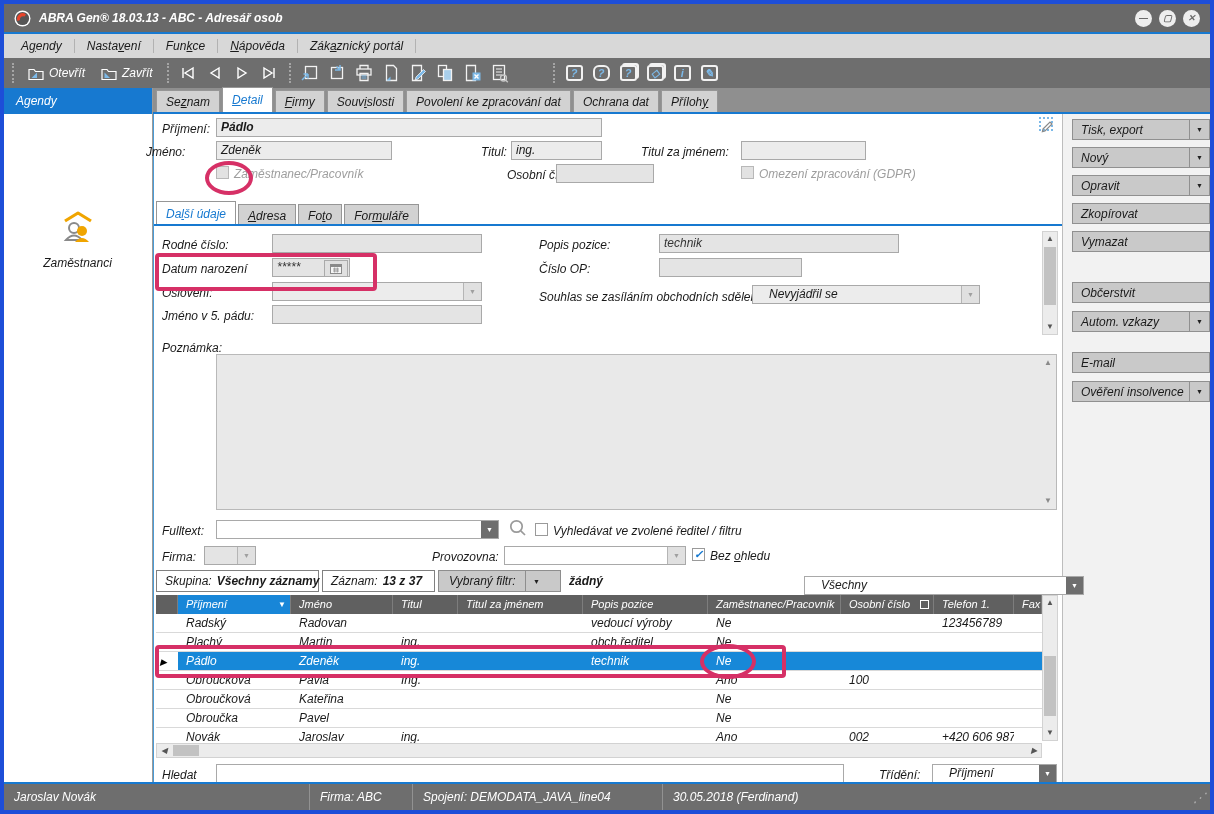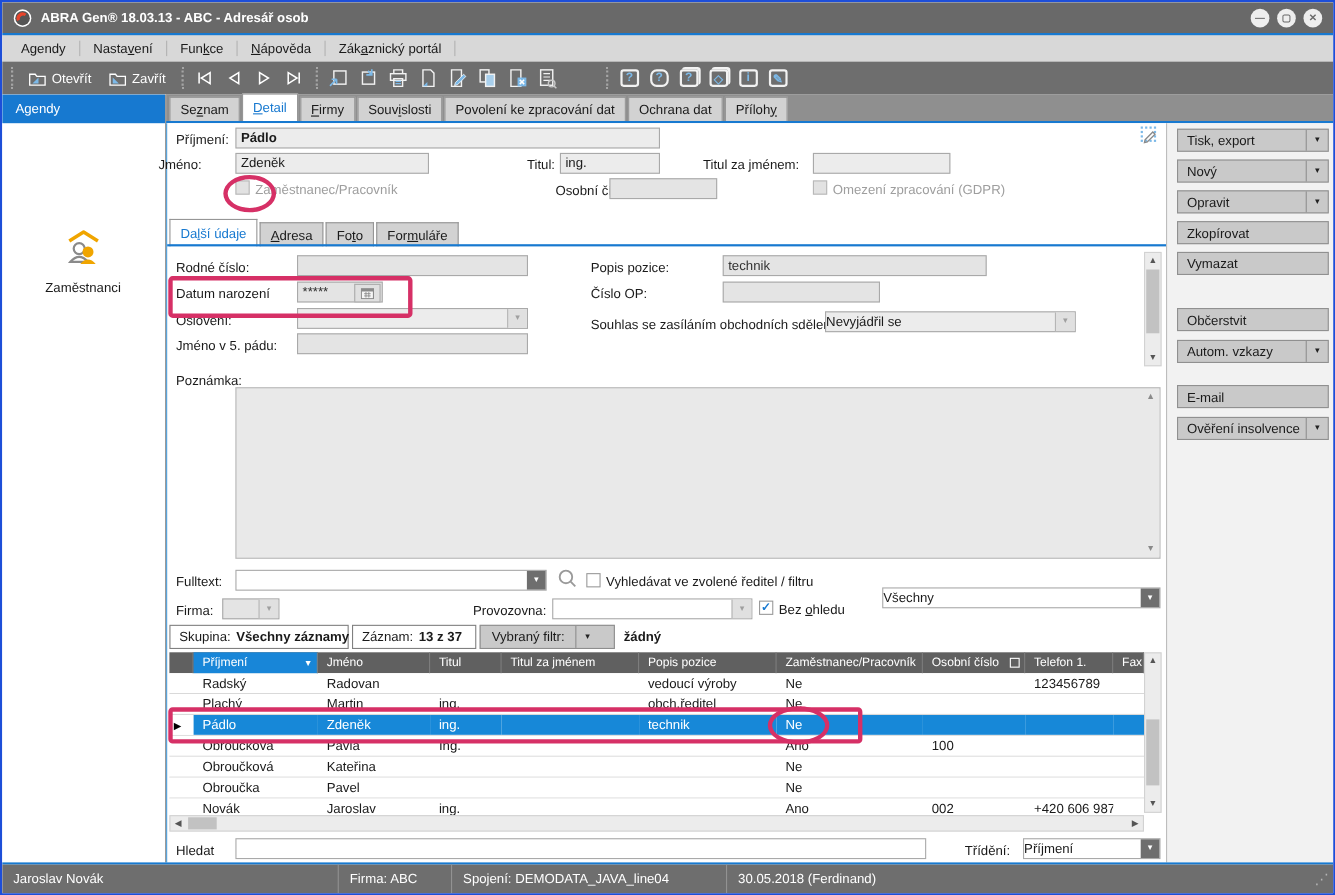--- a/index.html
+++ b/index.html
@@ -1,17 +1,17 @@
 <!DOCTYPE html>
 <html><head>
 <meta charset="utf-8">
 <style>
   html,body{margin:0;padding:0;background:#8a8a8a;}
-  #win{position:relative;width:1214px;height:814px;background:#fff;border:2px solid #1d4ed8;
-       box-sizing:border-box;overflow:hidden;font-family:"Liberation Sans",sans-serif;font-size:12px;color:#1a1a1a;}
+  #win{position:relative;width:1214px;height:814px;background:#fff;border:4px solid #1d4ed8;
+       box-sizing:border-box;overflow:hidden;font-family:"Liberation Sans",sans-serif;font-size:12px;color:#1a1a1a;font-style:italic;}
   .abs{position:absolute;}
   
   .titlebar{left:0;top:0;right:0;height:28px;background:#696969;display:flex;align-items:center;gap:8px;
             padding:0 10px;color:#fff;font-weight:bold;box-sizing:border-box;position:absolute;}
   .winbtns{margin-left:auto;display:flex;gap:7px;}
   .wbtn{width:17px;height:17px;border-radius:50%;background:#eee;color:#6a6a6a;display:flex;
         align-items:center;justify-content:center;font-size:9px;font-weight:bold;cursor:default;}
   
   .menubar{left:0;top:28px;right:0;height:26px;background:#d8d8d8;border-top:2px solid #1779d0;
            display:flex;align-items:stretch;padding-left:6px;box-sizing:border-box;position:absolute;}
@@ -43,21 +43,21 @@
   .centerpanel{left:149px;top:110px;width:909px;bottom:28px;background:#fff;border-left:1px solid #4a9bd6;position:absolute;}
   .rightpanel{left:1058px;top:110px;right:0;bottom:28px;background:#f2f2f2;border-left:1px solid #bdbdbd;position:absolute;}
   
   .lbl{position:absolute;height:16px;line-height:16px;white-space:nowrap;}
   .lbl.dim{color:#9e9e9e;}
   .fld{position:absolute;background:#ececec;border:1px solid #a9a9a9;height:19px;line-height:17px;
        padding:0 4px;box-sizing:border-box;white-space:nowrap;overflow:hidden;}
   .fld.white{background:#fff;}
   .fld.dis{background:#e4e4e4;color:#8a8a8a;}
   .combo{position:absolute;background:#ececec;border:1px solid #a9a9a9;height:19px;box-sizing:border-box;display:flex;}
-  .combo .val{flex:1;padding:0 0;line-height:17px;white-space:nowrap;overflow:hidden;}
+  .combo .val{flex:1;padding:0 16px;line-height:17px;white-space:nowrap;overflow:hidden;}
   .combo .dd{width:17px;background:#6e6e6e;color:#fff;display:flex;align-items:center;justify-content:center;}
   .combo .dd::after{content:"▼";font-size:7px;}
   .combo.pale .dd{background:#e0e0e0;color:#9f9f9f;border-left:1px solid #b5b5b5;}
   .combo.pale .dd::after{color:#9f9f9f;}
   .combo.white{background:#fff;}
   .cb{position:absolute;width:13px;height:13px;border:1px solid #9a9a9a;background:#fff;box-sizing:border-box;
       font-size:11px;line-height:11px;text-align:center;color:#1779d0;font-weight:bold;}
   .cb.dis{background:#e2e2e2;border-color:#b8b8b8;}
   
   .subtabs{position:absolute;left:152px;top:196px;display:flex;align-items:flex-end;height:26px;}
@@ -451,21 +451,21 @@
       <span class="val"></span>
       <span class="dd"></span>
     </span>
   <span class="lbl" style="left:428px;top:545px">Provozovna:</span>
   <span class="combo pale" style="left:500px;top:542px;width:182px;background:#fff">
       <span class="val"></span>
       <span class="dd"></span>
     </span>
   <span class="cb" style="left:688px;top:544px">✓</span>
   <span class="lbl" style="left:706px;top:544px"><span>Bez </span><span class="accel">o</span><span>hledu</span></span>
-  <span class="combo white" style="left:800px;top:532px;width:253px">
+  <span class="combo white" style="left:800px;top:572px;width:280px">
       <span class="val">Všechny</span>
       <span class="dd"></span>
     </span>
 
   <span class="infobox" style="left:152px;top:566px;width:163px">
       <span>Skupina:</span>
       <span class="bold">Všechny záznamy</span>
     </span>
   <span class="infobox" style="left:318px;top:566px;width:113px">
       <span>Záznam:</span>

